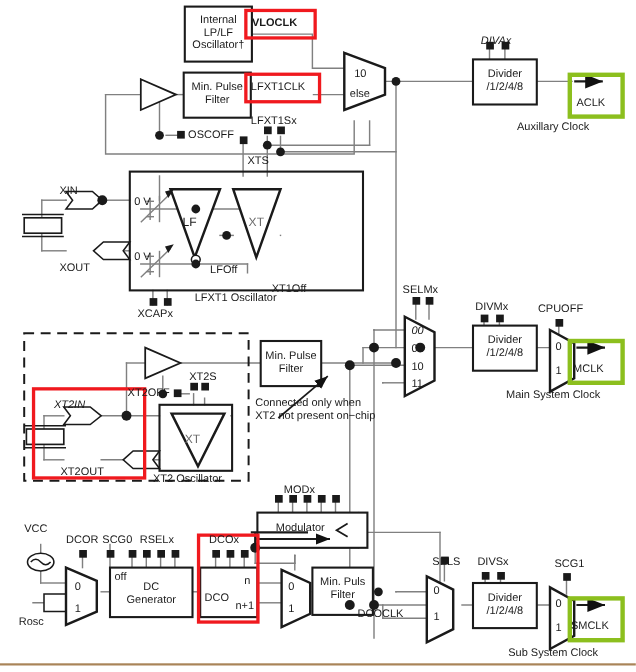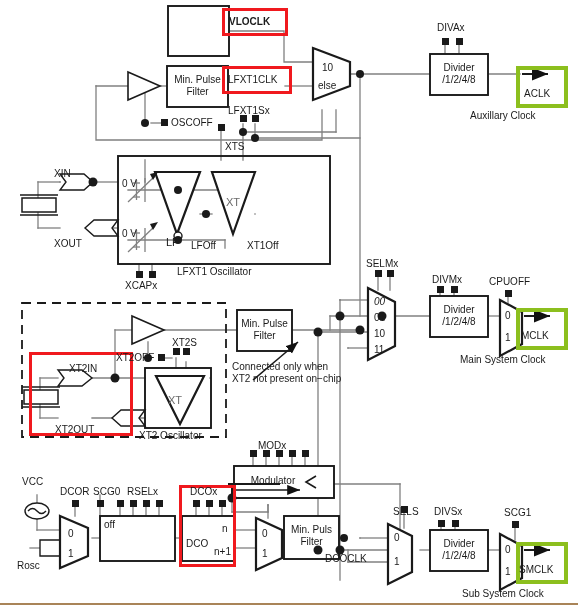--- a/index.html
+++ b/index.html
@@ -333,60 +333,65 @@
 
 <div class="hl-red" style="left:222px;top:8px;width:66px;height:28px;"></div>
 <div class="hl-red" style="left:222px;top:66px;width:70px;height:28px;"></div>
 <div class="hl-red" style="left:29px;top:352px;width:104px;height:84px;"></div>
 <div class="hl-red" style="left:179px;top:485px;width:57px;height:82px;"></div>
 
 <div class="hl-green" style="left:516px;top:66px;width:52px;height:42px;"></div>
 <div class="hl-green" style="left:516px;top:308px;width:52px;height:42px;"></div>
 <div class="hl-green" style="left:516px;top:542px;width:52px;height:42px;"></div>
 
+<div class="bxlbl" style="left:168px;top:13px;width:61px;">
+  <div>Internal</div>
+  <div>LP/LF</div>
+  <div>Oscillator†</div>
+</div>
 
 <div class="lbl" style="left:229px;top:16px;font-weight:bold;">VLOCLK</div>
 <div class="lbl" style="left:228px;top:74px;">LFXT1CLK</div>
 
 <div class="bxlbl" style="left:167px;top:74px;width:61px;">
   <div>Min. Pulse</div>
   <div>Filter</div>
 </div>
 
 <div class="lbl" style="left:171px;top:117px;">OSCOFF</div>
 <div class="lbl" style="left:225px;top:131px;margin-top:10px;">XTS</div>
 <div class="lbl" style="left:228px;top:105px;">LFXT1Sx</div>
 
 <div class="lbl" style="left:322px;top:62px;">10</div>
 <div class="lbl" style="left:318px;top:80px;">else</div>
 
-<div class="lbl" style="left:437px;top:22px;">DIVAx</div>
+<div class="lbl" style="left:437px;top:32px;font-style:italic;">DIVAx</div>
 <div class="bxlbl" style="left:430px;top:62px;width:58px;">
   <div>Divider</div>
   <div>/1/2/4/8</div>
 </div>
 <div class="lbl" style="left:524px;top:88px;">ACLK</div>
 <div class="lbl" style="left:470px;top:110px;">Auxillary Clock</div>
 
 <div class="lbl" style="left:54px;top:168px;">XIN</div>
 <div class="lbl" style="left:54px;top:238px;">XOUT</div>
 <div class="lbl" style="left:125px;top:280px;">XCAPx</div>
 
 <div class="lbl" style="left:122px;top:178px;">0 V</div>
 <div class="lbl" style="left:122px;top:228px;">0 V</div>
 
-<div class="lbl" style="left:166px;top:196px;font-size:11px;margin-top:40px;">LF</div>
+<div class="lbl" style="left:166px;top:196px;font-size:11px;">LF</div>
 <div class="lbl" style="left:226px;top:196px;font-size:11px;color:#6b6b6b;">XT</div>
 <div class="lbl" style="left:191px;top:240px;">LFOff</div>
-<div class="lbl" style="left:247px;top:240px;">XT1Off</div>
+<div class="lbl" style="left:247px;top:257px;">XT1Off</div>
 <div class="lbl" style="left:177px;top:266px;">LFXT1 Oscillator</div>
 
 <div class="lbl" style="left:116px;top:352px;">XT2OFF</div>
 <div class="lbl" style="left:172px;top:337px;">XT2S</div>
-<div class="lbl" style="left:69px;top:363px;">XT2IN</div>
+<div class="lbl" style="left:49px;top:363px;font-style:italic;">XT2IN</div>
 <div class="lbl" style="left:55px;top:424px;">XT2OUT</div>
 <div class="lbl" style="left:168px;top:394px;font-size:11px;color:#6b6b6b;">XT</div>
 <div class="lbl" style="left:139px;top:430px;">XT2 Oscillator</div>
 
 <div class="bxlbl" style="left:237px;top:318px;width:55px;">
   <div>Min. Pulse</div>
   <div>Filter</div>
 </div>
 
 <div class="lbl" style="left:232px;top:361px;">Connected only when</div>
@@ -415,20 +420,24 @@
 <div class="lbl" style="left:22px;top:476px;">VCC</div>
 <div class="lbl" style="left:17px;top:560px;">Rosc</div>
 <div class="lbl" style="left:60px;top:486px;">DCOR</div>
 <div class="lbl" style="left:93px;top:486px;">SCG0</div>
 <div class="lbl" style="left:127px;top:486px;">RSELx</div>
 <div class="lbl" style="left:190px;top:486px;">DCOx</div>
 
 <div class="lbl" style="left:68px;top:528px;">0</div>
 <div class="lbl" style="left:68px;top:548px;">1</div>
 <div class="lbl" style="left:104px;top:519px;">off</div>
+<div class="bxlbl" style="left:100px;top:528px;width:75px;">
+  <div>DC</div>
+  <div>Generator</div>
+</div>
 <div class="lbl" style="left:186px;top:538px;">DCO</div>
 <div class="lbl" style="left:222px;top:523px;">n</div>
 <div class="lbl" style="left:214px;top:546px;">n+1</div>
 <div class="lbl" style="left:262px;top:528px;">0</div>
 <div class="lbl" style="left:262px;top:548px;">1</div>
 
 <div class="bxlbl" style="left:284px;top:524px;width:55px;">
   <div>Min. Puls</div>
   <div>Filter</div>
 </div>

